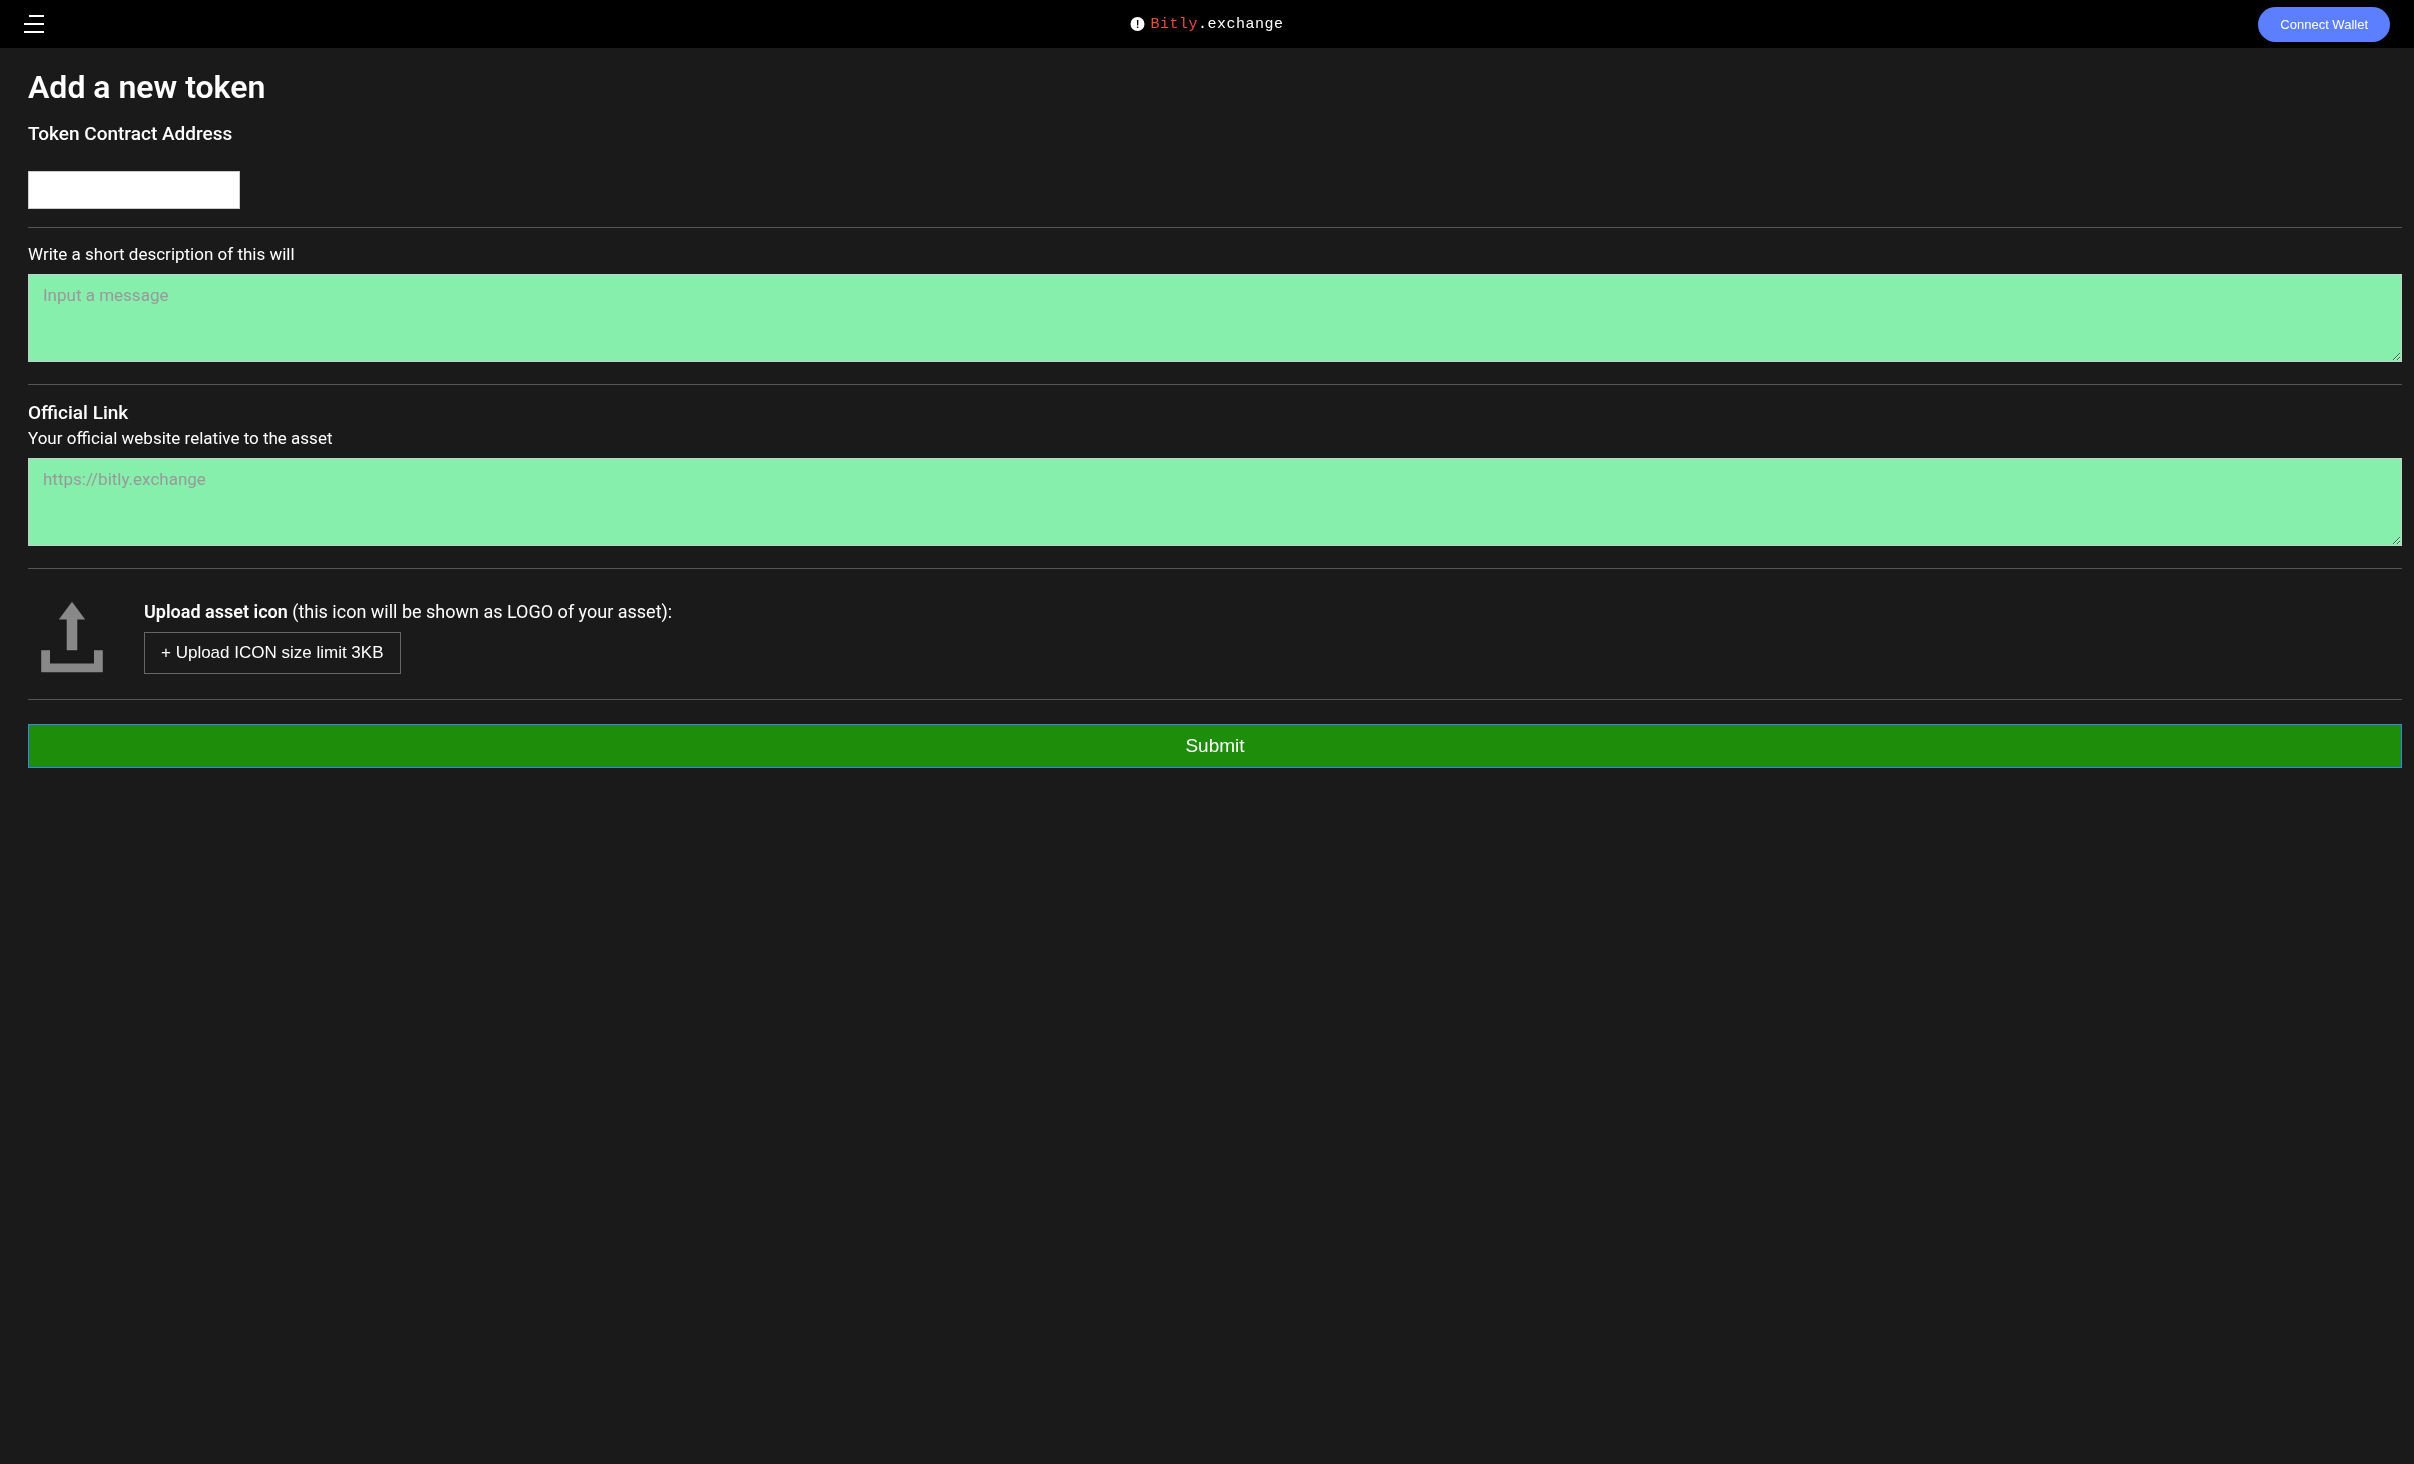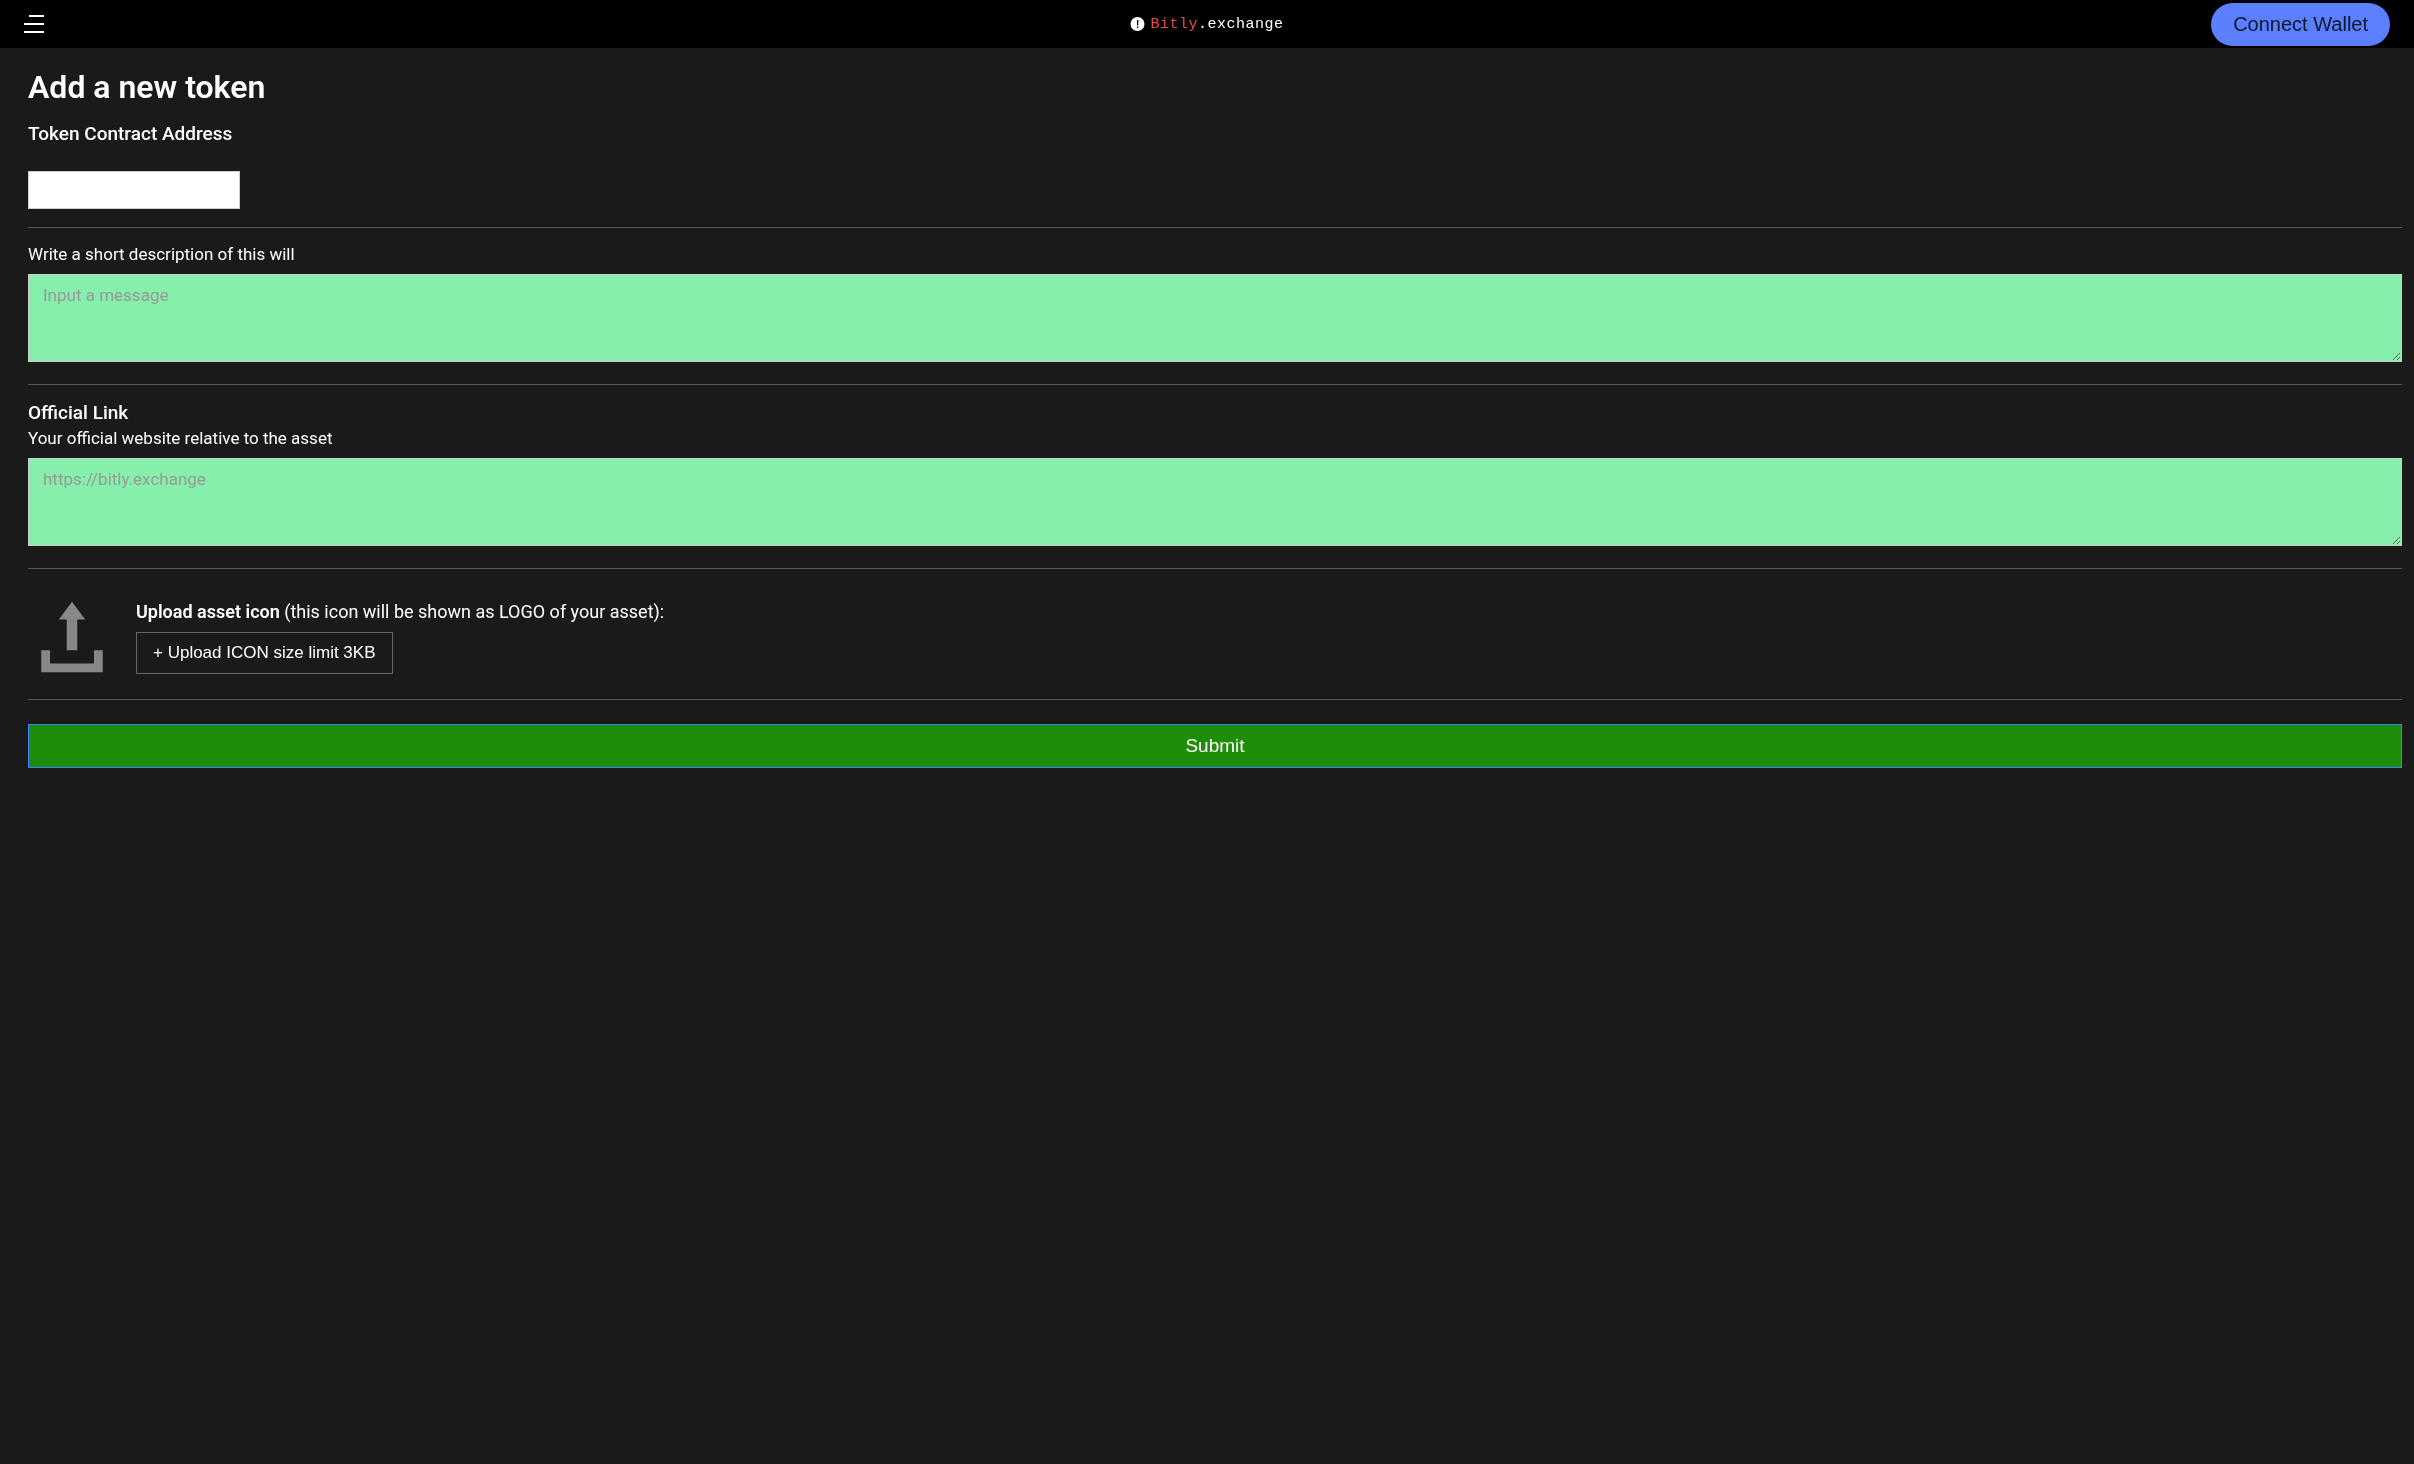--- a/index.html
+++ b/index.html
@@ -66,25 +66,25 @@
       font-family: "Courier New", monospace;
     }
     .logo-bitly {
       color: #e74c3c;
     }
     .logo-exchange {
       color: #ffffff;
     }
     .connect-btn {
       background-color: #5b7fff;
-      color: #0f172a;
+      color: #ffffff;
       border: none;
       border-radius: 22px;
       padding: 10px 22px;
-      font-size: 20px;
+      font-size: 13px;
       font-weight: 500;
       cursor: pointer;
     }
     .content {
       padding: 20px 12px;
       margin-left: 16px;
     }
     .page-title {
       font-size: 32px;
       font-weight: 600;
@@ -129,21 +129,21 @@
       color: #999999;
     }
     hr.divider {
       border: none;
       border-top: 1px solid #555555;
       margin: 18px 0 16px 0;
     }
     .icon-section {
       display: flex;
       align-items: center;
-      gap: 20px;
+      gap: 28px;
       margin-top: 24px;
       margin-bottom: 18px;
     }
     .upload-icon {
       width: 88px;
       height: 88px;
       display: flex;
       flex-direction: column;
       align-items: center;
       justify-content: center;

